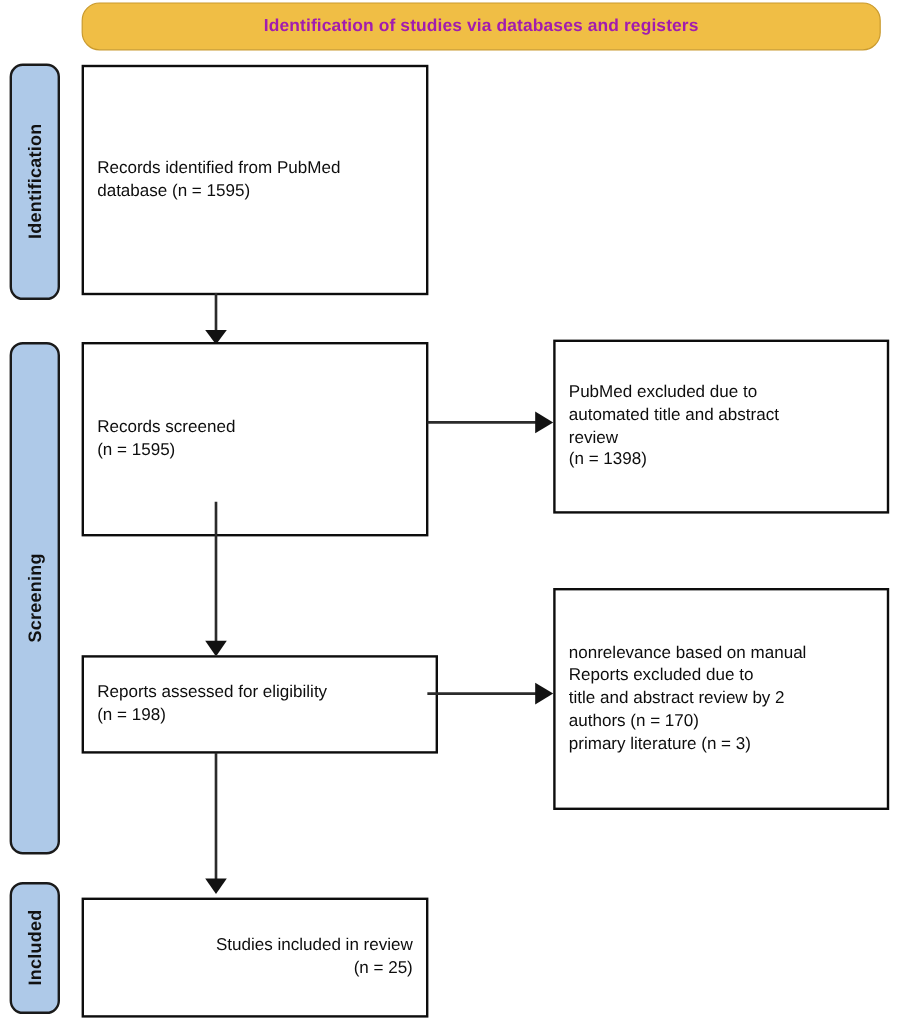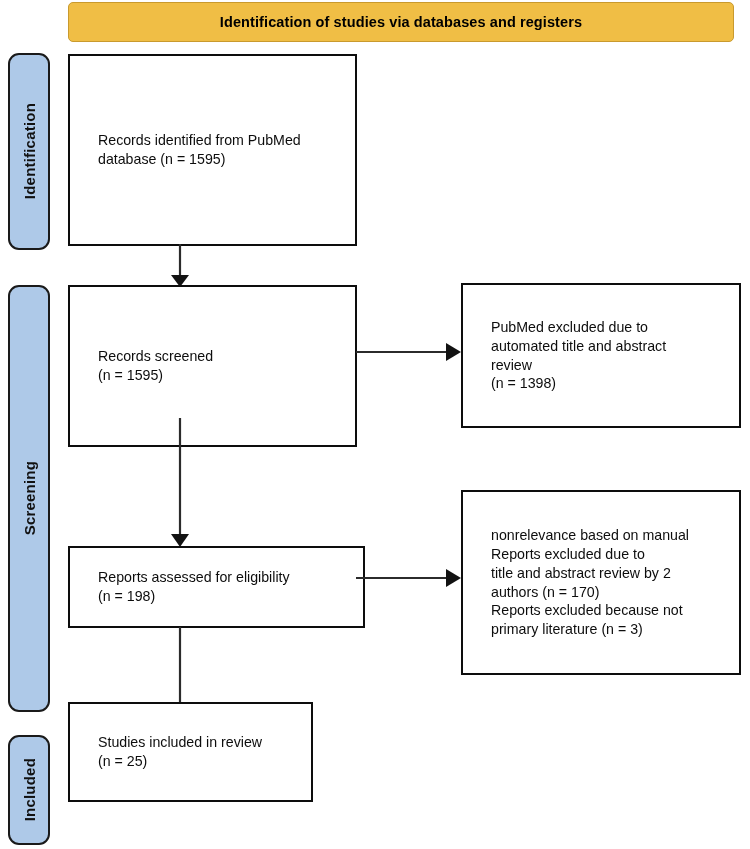--- a/index.html
+++ b/index.html
@@ -18,25 +18,25 @@
     background: #ffffff;
     overflow: hidden;
   }
 
   
   .phase-banner {
     position: absolute;
     box-sizing: border-box;
     background: #F0BE45;
     border: 1.5px solid #C99A2E;
-    border-radius: 5px;
+    border-radius: 15px;
     display: flex;
     align-items: center;
     justify-content: center;
-    color: #000000;
+    color: #a21caf;
     font-weight: bold;
     font-size: 14.5px;
     letter-spacing: 0.1px;
     text-align: center;
   }
 
   
   .stage-label {
     position: absolute;
     box-sizing: border-box;
@@ -59,21 +59,21 @@
 
   
   .flow-box {
     position: absolute;
     box-sizing: border-box;
     background: #ffffff;
     border: 2.4px solid #0d0d0d;
     display: flex;
     flex-direction: column;
     justify-content: center;
-    padding: 0 28px;
+    padding: 0 11px;
   }
   .flow-box p {
     margin: 0;
     font-size: 14.2px;
     line-height: 1.33;
     color: #0d0d0d;
   }
   .flow-box p + p {
     margin-top: 0;
   }
@@ -152,27 +152,26 @@
   <svg class="connector" style="left:356px; top:562px; width:108px; height:32px;" viewBox="0 0 108 32">
     <line x1="0" y1="16" x2="92" y2="16"></line>
     <polygon points="90,7 90,25 105,16"></polygon>
   </svg>
 
   <div class="flow-box" style="left:461px; top:490px; width:280px; height:185px;">
     <p>nonrelevance based on manual</p>
     <p>Reports excluded due to</p>
     <p>title and abstract review by 2</p>
     <p>authors (n = 170)</p>
-    <p>Reports excluded because not</p>
     <p>primary literature (n = 3)</p>
   </div>
 
   <svg class="connector" style="left:150px; top:627px; width:60px; height:120px;" viewBox="0 0 60 120">
     <line x1="30" y1="0" x2="30" y2="107"></line>
     <polygon points="21,105 39,105 30,118"></polygon>
   </svg>
 
-  <div class="flow-box" style="left:68px; top:702px; width:245px; height:100px;">
+  <div class="flow-box" style="left:68px; top:748px; width:289px; height:100px;align-items:flex-end;">
     <p>Studies included in review</p>
     <p>(n = 25)</p>
   </div>
 
 </div>
 
 </body></html>

